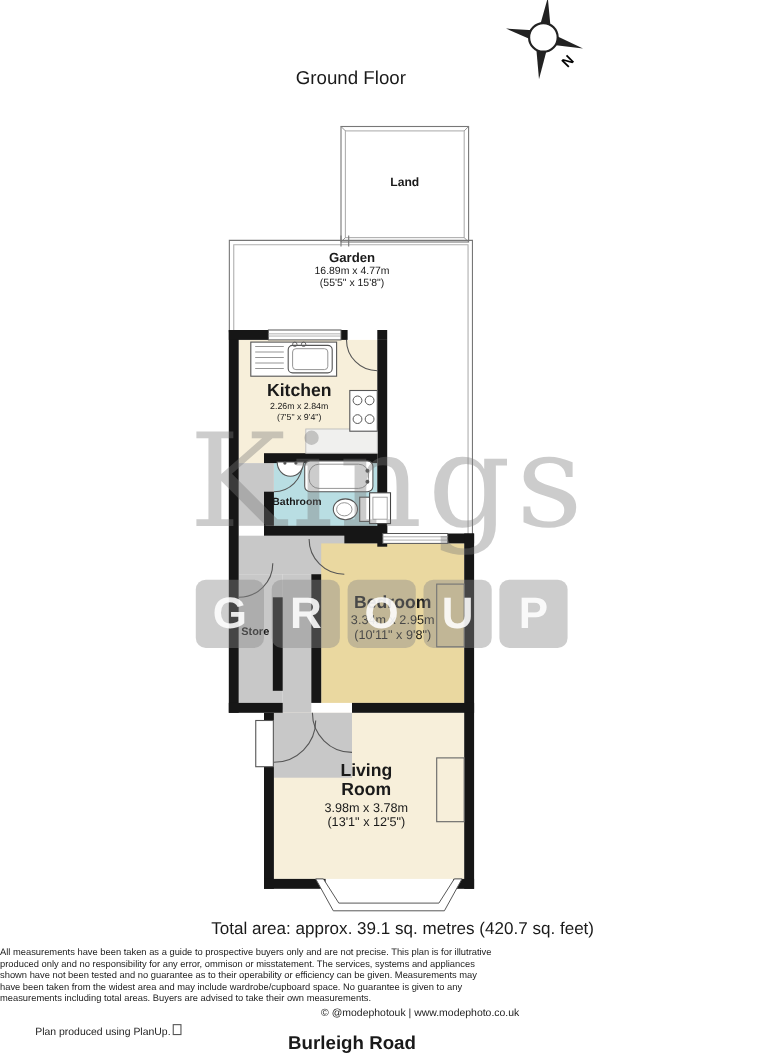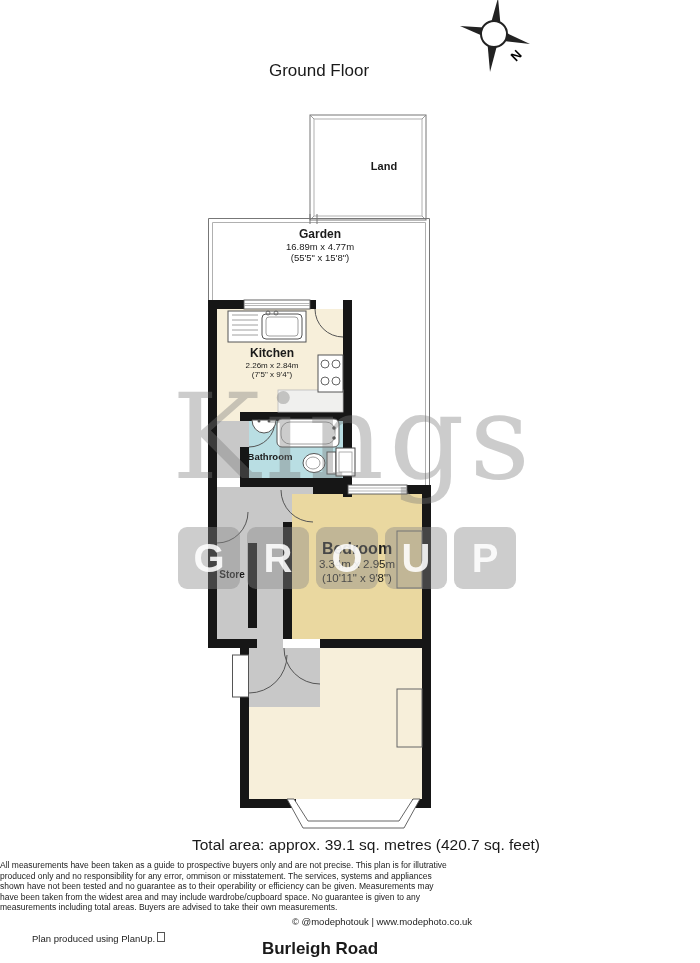--- a/index.html
+++ b/index.html
@@ -153,44 +153,50 @@
       </g>
       <g>
         <rect x="336" y="448" width="19" height="28" fill="#fff" stroke="#444" stroke-width="1"></rect>
         <rect x="339" y="452" width="13" height="20" fill="none" stroke="#999" stroke-width="0.8"></rect>
       </g>
     </g>
   </svg>
 
   <div class="lbl title" style="left:169px;top:61px;width:300px;">Ground Floor</div>
 
-  <div class="lbl room-name" style="left:310px;top:160px;width:116px;font-size:11px;padding-left:16px;">Land</div>
+  <div class="lbl room-name" style="left:310px;top:160px;width:116px;font-size:11px;">Land</div>
 
   <div class="lbl" style="left:230px;top:228px;width:180px;">
     <div class="room-name" style="font-size:12px;">Garden</div>
     <div class="dims-m">16.89m x 4.77m</div>
     <div class="dims-m">(55'5" x 15'8")</div>
   </div>
 
   <div class="lbl" style="left:222px;top:347px;width:100px;">
-    <div class="room-name" style="font-size:12px;">Kitchen</div>
+    <div class="room-name" style="font-size:16px;">Kitchen</div>
     <div class="dims-s">2.26m x 2.84m</div>
     <div class="dims-s">(7'5" x 9'4")</div>
   </div>
 
   <div class="lbl room-name" style="left:230px;top:452px;width:80px;font-size:9.5px;">Bathroom</div>
 
   <div class="lbl" style="left:206px;top:569px;width:52px;font-size:10px;font-weight:600;">Store</div>
 
   <div class="lbl" style="left:287px;top:540px;width:140px;">
     <div class="room-name" style="font-size:16px;">Bedroom</div>
     <div class="dims-l">3.34m x 2.95m</div>
     <div class="dims-l">(10'11" x 9'8")</div>
   </div>
 
+  <div class="lbl" style="left:263px;top:692px;width:140px;">
+    <div class="room-name" style="font-size:16px;">Living</div>
+    <div class="room-name" style="font-size:16px;">Room</div>
+    <div class="dims-l">3.98m x 3.78m</div>
+    <div class="dims-l">(13'1" x 12'5")</div>
+  </div>
 
   <div class="wm">
     <div class="wm-kings">Kings</div>
     <div class="wm-group">
       <div class="wm-box">G</div>
       <div class="wm-box">R</div>
       <div class="wm-box">O</div>
       <div class="wm-box">U</div>
       <div class="wm-box">P</div>
     </div>

